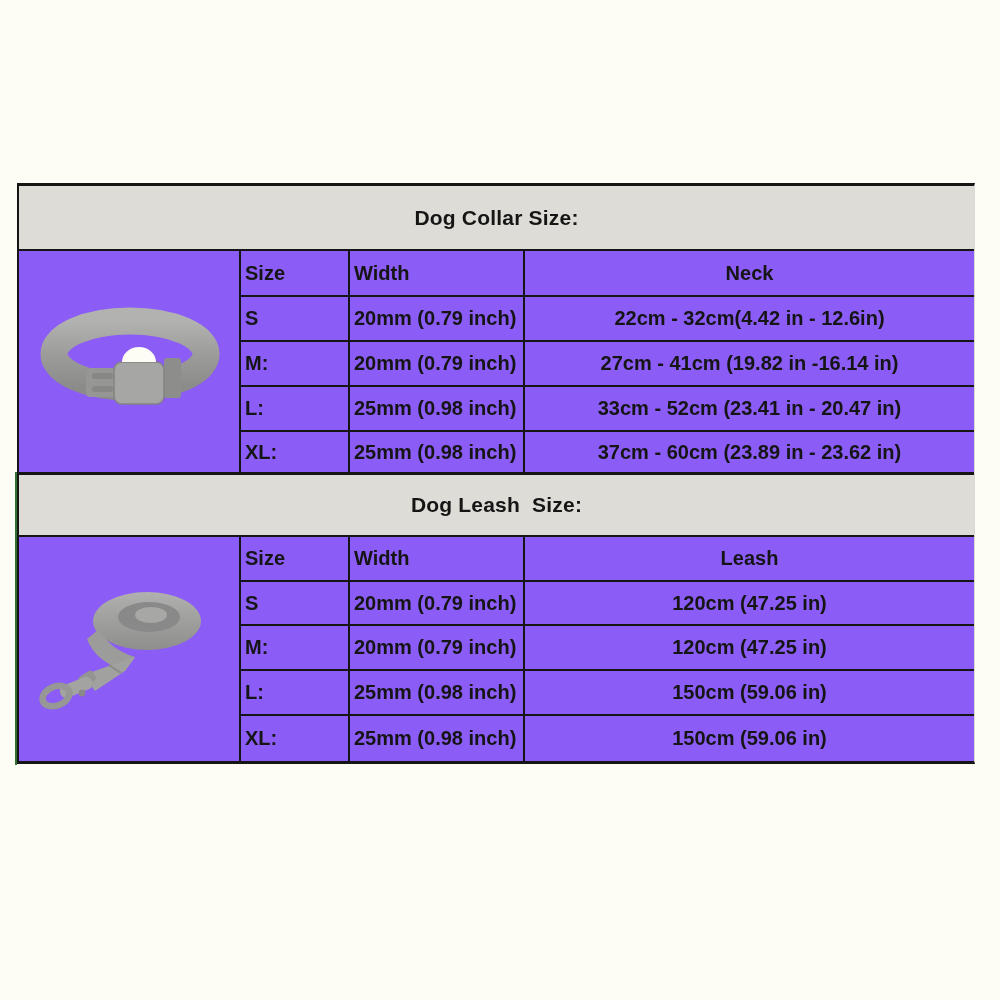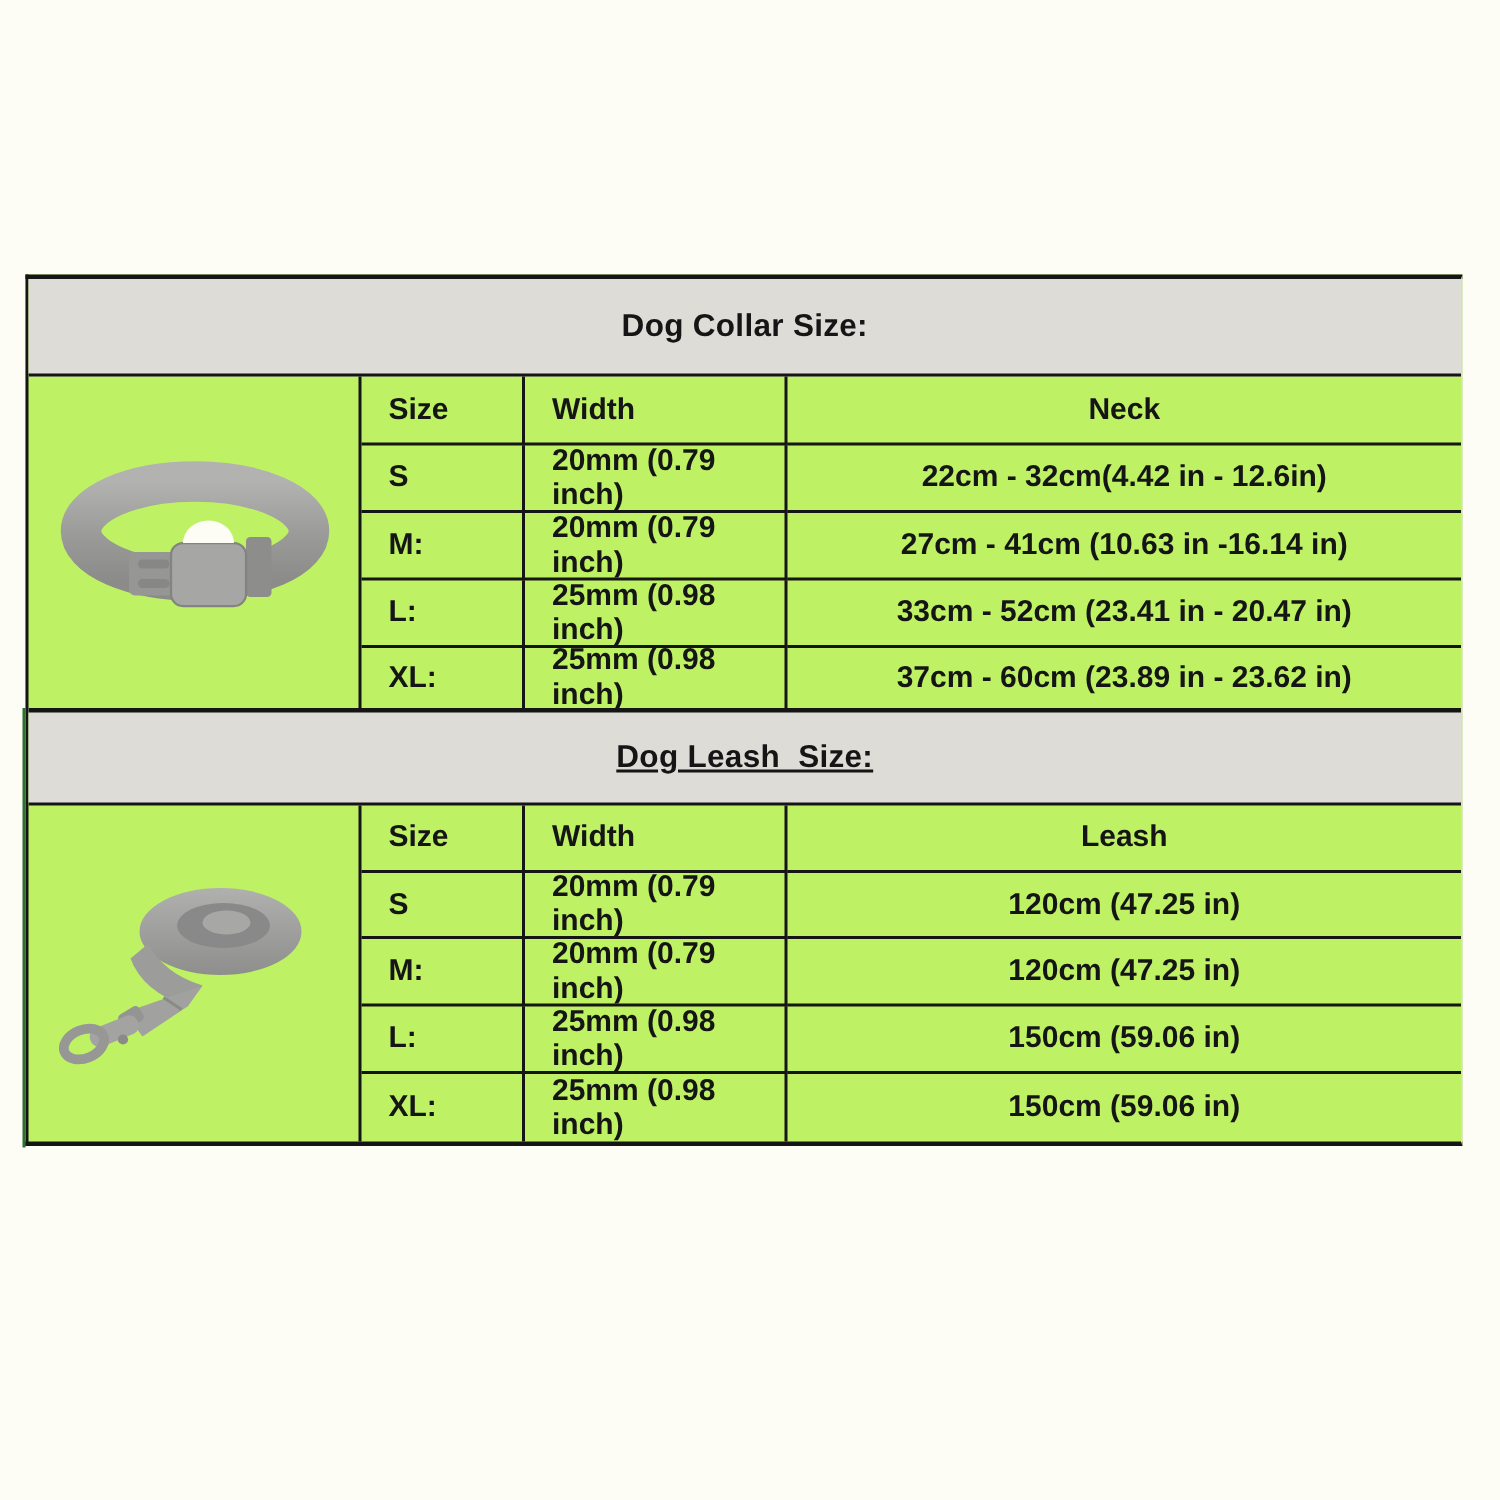--- a/index.html
+++ b/index.html
@@ -24,37 +24,36 @@
   .chart {
     position: absolute;
     left: 17px;
     top: 183px;
     width: 958px;
     box-sizing: border-box;
     border-top: 3px solid #151515;
     border-bottom: 3px solid #151515;
     border-left: 2px solid #151515;
     border-right: 1px solid #dbd9d2;
-    background: #bef264;
+    background: #8b5cf6;
   }
   .band {
     height: 63px;
     background: #dedcd6;
     border-bottom: 2px solid #151515;
     display: flex;
     align-items: center;
     justify-content: center;
     font-size: 21px;
     letter-spacing: 0.2px;
     white-space: pre;
   }
   .band.leash-band {
     border-top: 3px solid #151515;
     height: 60px;
-    text-decoration: underline;
   }
   .grid {
     display: grid;
     grid-template-columns: 222px 109px 175px 1fr;
     font-size: 20px;
   }
   .grid.collar-grid { grid-template-rows: 46px 45px 45px 45px 40px; }
   .grid.leash-grid  { grid-template-rows: 45px 44px 45px 45px 45px; }
   .imgcell {
     grid-column: 1;
@@ -63,21 +62,21 @@
     display: flex;
     align-items: center;
     justify-content: center;
   }
   .cell {
     border-right: 2px solid #151515;
     border-bottom: 2px solid #151515;
     box-sizing: border-box;
     display: flex;
     align-items: center;
-    padding-left: 18px;
+    padding-left: 4px;
     overflow: hidden;
   }
   .cell.center {
     justify-content: center;
     padding-left: 0;
   }
   .cell.endcol { border-right: none; }
   .cell.lastrow { border-bottom: none; }
   .green-edge {
     position: absolute;
@@ -124,21 +123,21 @@
         <div class="cell">Size</div>
         <div class="cell">Width</div>
         <div class="cell endcol center">Neck</div>
 
         <div class="cell">S</div>
         <div class="cell">20mm (0.79 inch)</div>
         <div class="cell endcol center">22cm - 32cm(4.42 in - 12.6in)</div>
 
         <div class="cell">M:</div>
         <div class="cell">20mm (0.79 inch)</div>
-        <div class="cell endcol center">27cm - 41cm (10.63 in -16.14 in)</div>
+        <div class="cell endcol center">27cm - 41cm (19.82 in -16.14 in)</div>
 
         <div class="cell">L:</div>
         <div class="cell">25mm (0.98 inch)</div>
         <div class="cell endcol center">33cm - 52cm (23.41 in - 20.47 in)</div>
 
         <div class="cell lastrow">XL:</div>
         <div class="cell lastrow">25mm (0.98 inch)</div>
         <div class="cell endcol lastrow center">37cm - 60cm (23.89 in - 23.62 in)</div>
       </div>
     </section>

